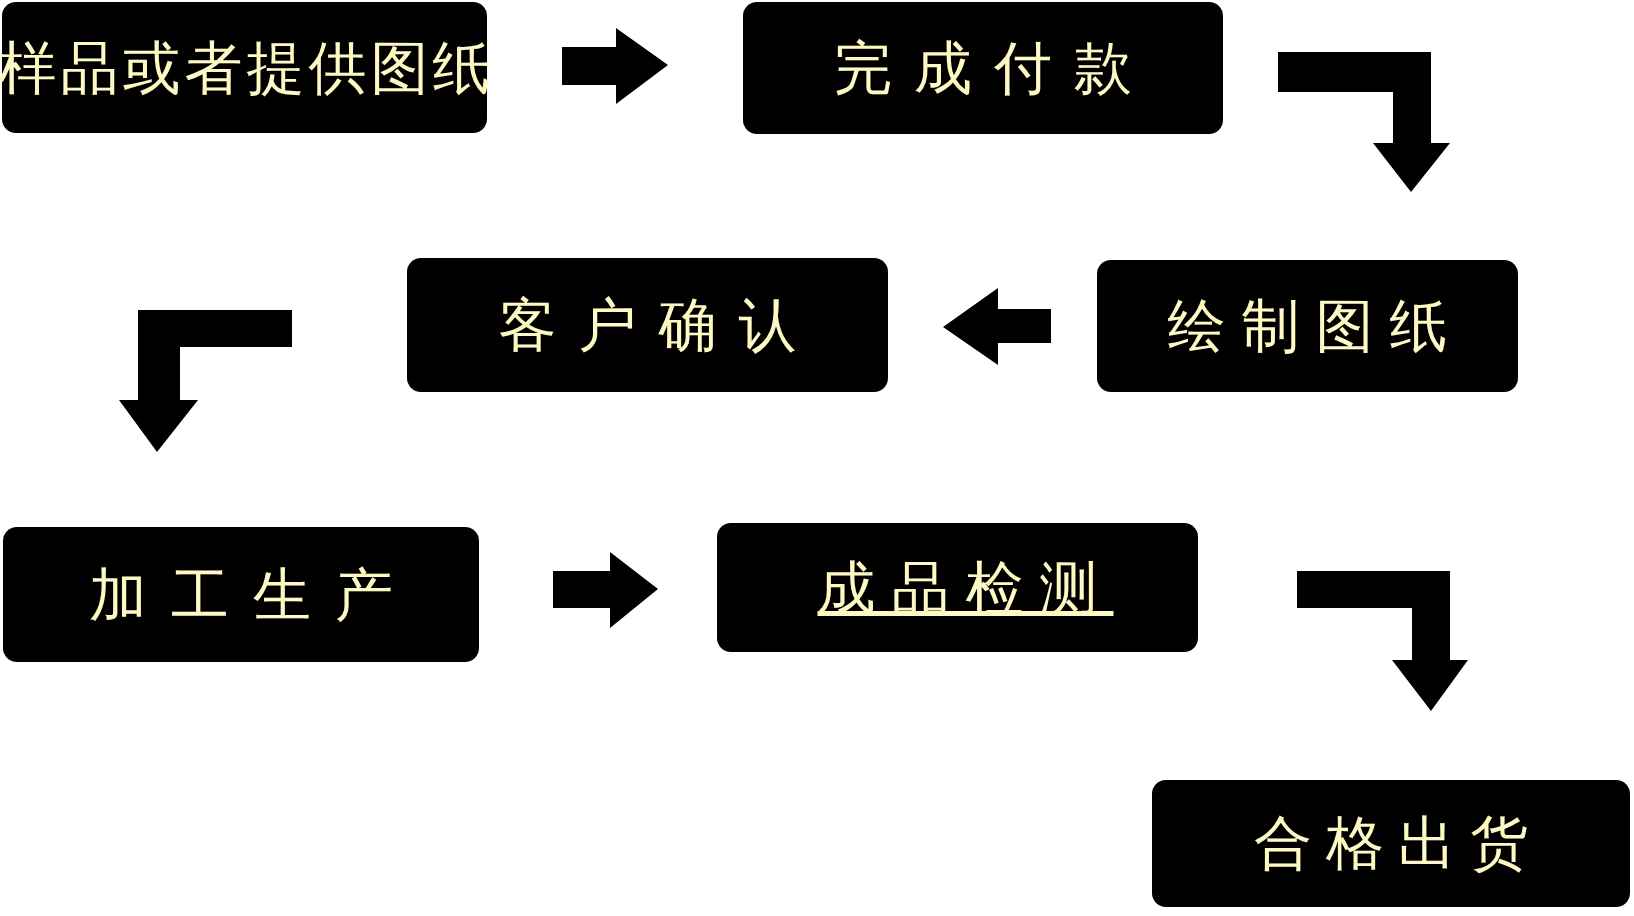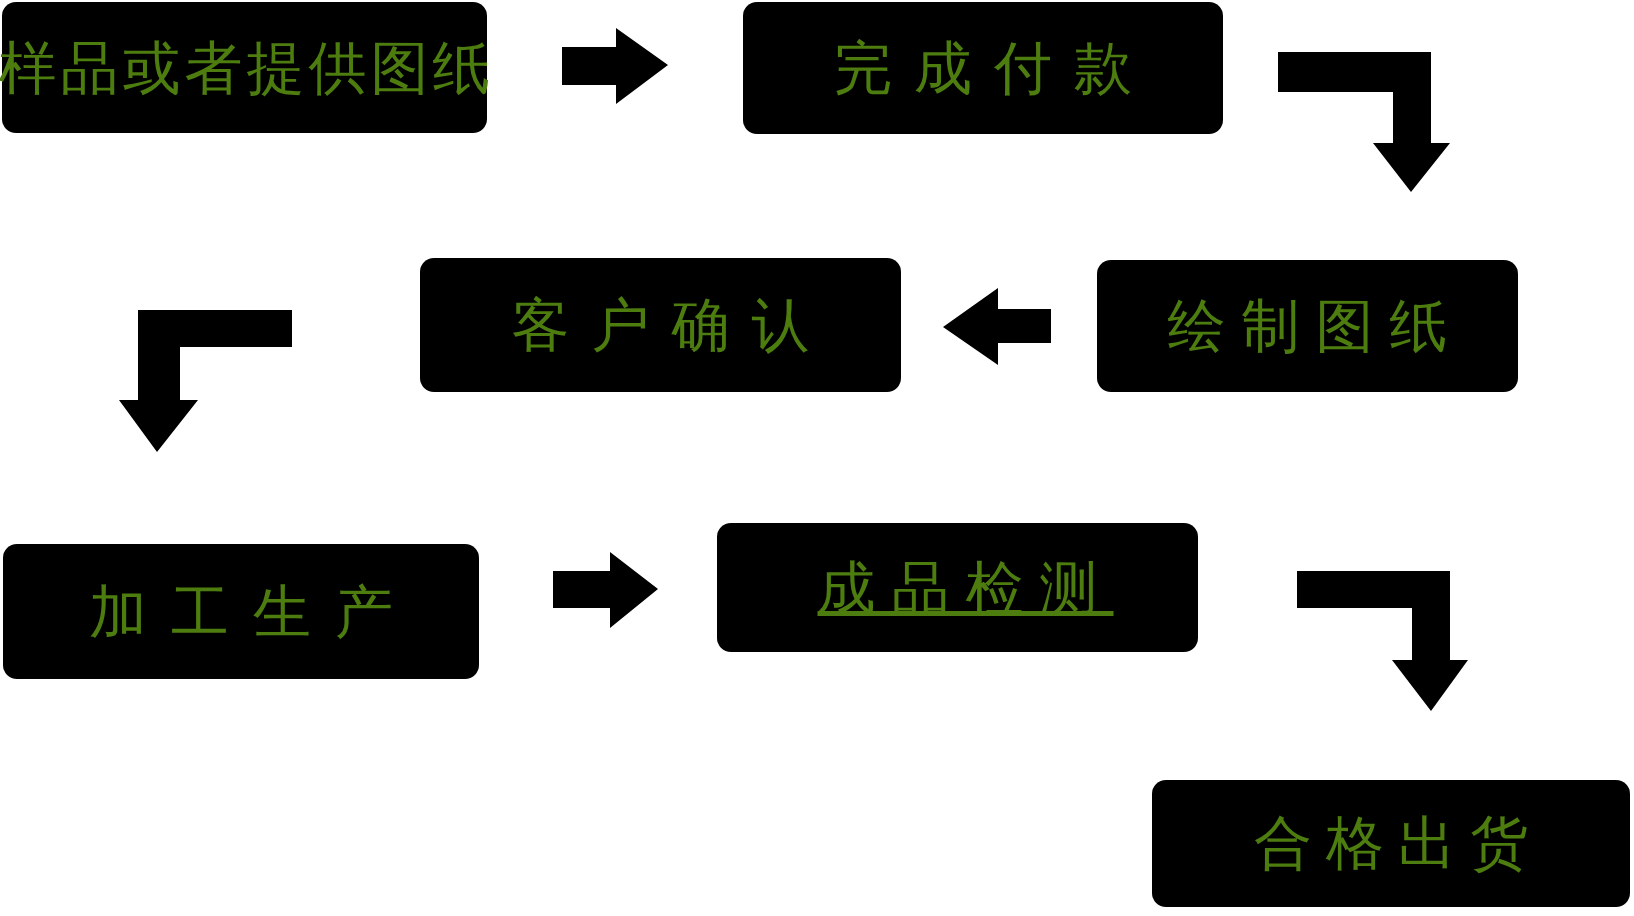--- a/index.html
+++ b/index.html
@@ -12,39 +12,39 @@
     width: 1634px;
     height: 916px;
     background: #ffffff;
     overflow: hidden;
     font-family: "Liberation Sans", sans-serif;
   }
   .node {
     position: absolute;
     background: #000000;
     border-radius: 14px;
-    color: #4d7c0f;
+    color: #fef9c3;
     display: flex;
     align-items: center;
     justify-content: center;
     font-size: 58px;
     line-height: 1;
     white-space: nowrap;
   }
   .arrow {
     position: absolute;
   }
   .arrow svg { display: block; }
 
   
   .pos-n0 { left: 2px;    top: 2px;   width: 485px; height: 131px; letter-spacing: 4px;  text-indent: 4px; }
   .pos-n1 { left: 743px;  top: 2px;   width: 480px; height: 132px; letter-spacing: 22px; text-indent: 22px; }
   .pos-n2 { left: 1097px; top: 260px; width: 421px; height: 132px; letter-spacing: 16px; text-indent: 16px; }
-  .pos-n3 { left: 407px;  top: 258px; width: 481px; height: 134px; letter-spacing: 22px; text-indent: 22px; margin-left: 13px; }
-  .pos-n4 { left: 3px;    top: 544px; width: 476px; height: 135px; letter-spacing: 24px; text-indent: 24px; }
+  .pos-n3 { left: 407px;  top: 258px; width: 481px; height: 134px; letter-spacing: 22px; text-indent: 22px; }
+  .pos-n4 { left: 3px;    top: 527px; width: 476px; height: 135px; letter-spacing: 24px; text-indent: 24px; }
   .pos-n5 { left: 717px;  top: 523px; width: 481px; height: 129px; letter-spacing: 16px; text-indent: 16px; text-decoration: underline; }
   .pos-n6 { left: 1152px; top: 780px; width: 478px; height: 127px; letter-spacing: 14px; text-indent: 14px; font-family: Liberation Serif, serif; }
 
   
   .pos-a1 { left: 562px;  top: 28px;  }
   .pos-a2 { left: 1278px; top: 52px;  }
   .pos-a3 { left: 943px;  top: 288px; }
   .pos-a4 { left: 119px;  top: 310px; }
   .pos-a5 { left: 553px;  top: 552px; }
   .pos-a6 { left: 1297px; top: 571px; }

